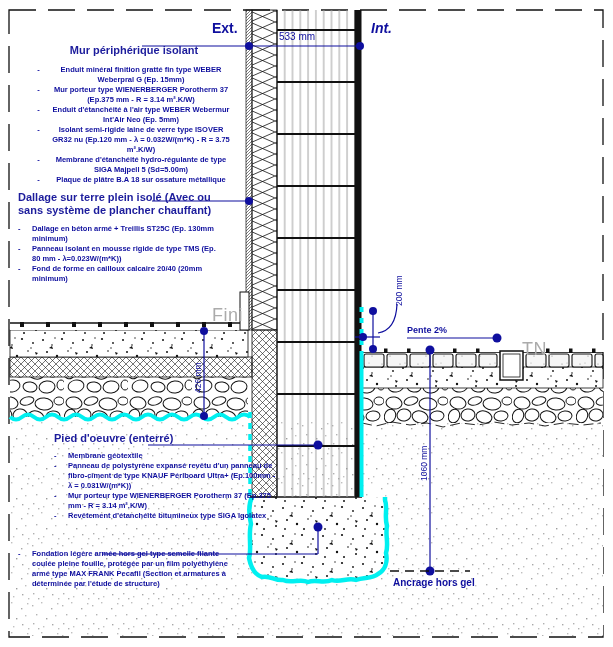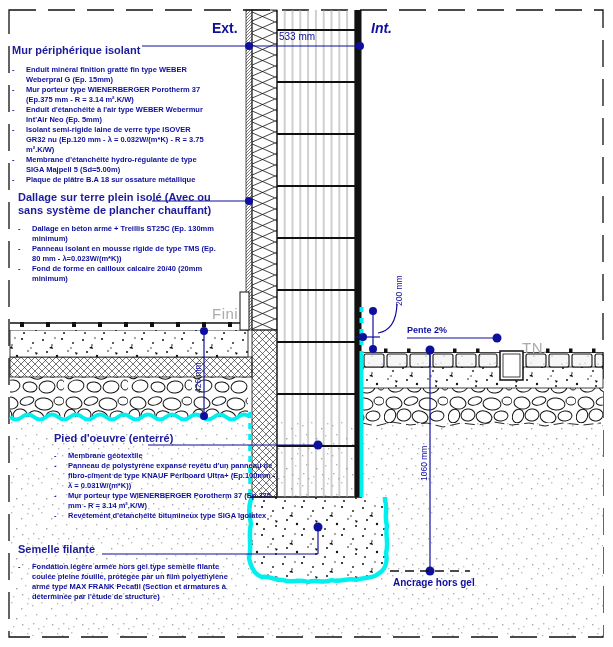--- a/index.html
+++ b/index.html
@@ -5,21 +5,21 @@
   html,body{margin:0;padding:0;background:#ffffff;}
   body{width:613px;height:647px;position:relative;overflow:hidden;
        font-family:"Liberation Sans","DejaVu Sans",sans-serif;}
   #stage{position:absolute;left:0;top:0;width:513px;height:647px;}
   svg{position:absolute;left:0;top:0;}
   .notes{position:absolute;z-index:5;color:#0f0f9e;}
   .sec-heading{font-size:11px;font-weight:bold;color:#1c1c9c;line-height:13px;}
   .bullet{display:flex;font-size:7.5px;font-weight:bold;line-height:10px;color:#0f0f9e;}
   .dash{width:9px;flex:0 0 9px;}
   .btxt{flex:1;padding-left:5px;}
-  .lvl-label{position:absolute;z-index:4;color:#ababab;font-size:15px;letter-spacing:.5px;}
+  .lvl-label{position:absolute;z-index:4;color:#ababab;font-size:18px;letter-spacing:.5px;}
   .side-label{position:absolute;z-index:6;color:#0f0f9e;font-size:14px;font-weight:bold;}
   .dim-text{fill:#0f0f9e;font-size:10px;font-family:"Liberation Sans",sans-serif;}
   .dim-small{fill:#0f0f9e;font-size:8.5px;font-family:"Liberation Sans",sans-serif;}
   .pente{fill:#0f0f9e;font-size:9px;font-weight:bold;font-family:"Liberation Sans",sans-serif;}
   .ancrage{fill:#0f0f9e;font-size:10px;font-weight:bold;font-family:"Liberation Sans",sans-serif;}
 </style>
 </head>
 <body>
 
 <div id="stage">
@@ -236,21 +236,21 @@
   <text x="407" y="333" class="pente">Pente 2%</text>
   <text x="393" y="586" class="ancrage">Ancrage hors gel</text>
 </svg>
 
 <div class="lvl-label" style="left:212px;top:305px;">Fini</div>
 <div class="lvl-label" style="left:522px;top:339px;">TN.</div>
 
 <div class="side-label" style="left:212px;top:20px;text-align:right;">Ext.</div>
 <div class="side-label" style="left:371px;top:20px;font-style:italic;">Int.</div>
 
-<div class="notes" style="left:12px;top:44px;width:200px;">
+<div class="notes" style="left:34px;top:44px;width:200px;text-align:center;">
   <div class="sec-heading">Mur périphérique isolant</div>
   <div style="height:8px"></div>
   <div>
         <div class="bullet">
           <span class="dash">-</span>
           <span class="btxt">Enduit minéral finition gratté fin type WEBER Weberpral G (Ep. 15mm)</span>
         </div>
         <div class="bullet">
           <span class="dash">-</span>
           <span class="btxt">Mur porteur type WIENERBERGER Porotherm 37 (Ep.375 mm - R = 3.14 m².K/W)</span>
@@ -310,21 +310,20 @@
           <span class="btxt">Mur porteur type WIENERBERGER Porotherm 37 (Ep.375 mm - R = 3.14 m².K/W)</span>
         </div>
         <div class="bullet">
           <span class="dash">-</span>
           <span class="btxt">Revêtement d'étanchéité bitumineux type SIGA Igolatex</span>
         </div>
       </div>
 </div>
 
 <div class="notes" style="left:18px;top:543px;width:225px;">
-  <div class="sec-heading">Semelle filante</div>
   <div style="height:6px"></div>
   <div>
         <div class="bullet">
           <span class="dash">-</span>
           <span class="btxt">Fondation légère armée hors gel type semelle filante coulée pleine fouille, protégée par un film polyéthylène armé type MAX FRANK Pecafil (Section et armatures à déterminée par l'étude de structure)</span>
         </div>
       </div>
 </div>
 
 </div>

